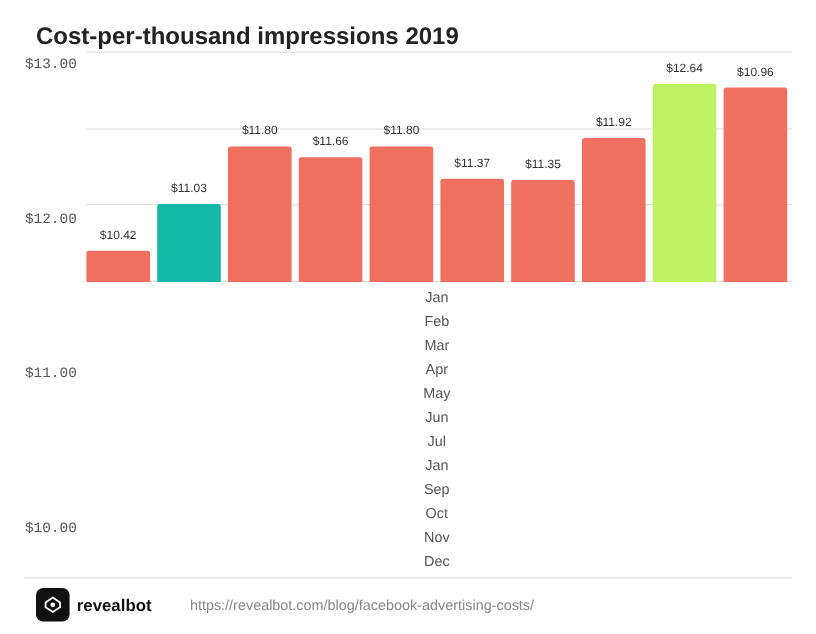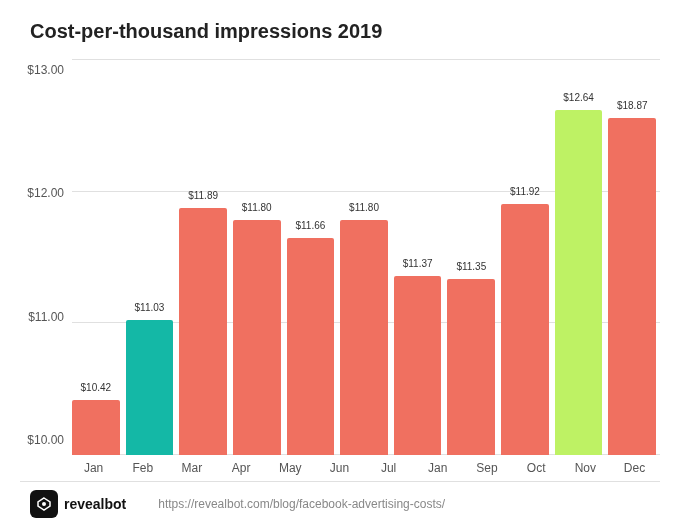--- a/index.html
+++ b/index.html
@@ -10,21 +10,20 @@
       font-family: -apple-system, BlinkMacSystemFont, 'Segoe UI', Helvetica, Arial, sans-serif;
       display: flex;
       flex-direction: column;
       padding: 20px 20px 10px 20px;
     }
 
     .chart-title {
       font-size: 20px;
       font-weight: 600;
       color: #222;
-      margin-bottom: 16px;
       margin-left: 10px;
     }
 
     .chart-area {
       display: flex;
       flex: 1;
       position: relative;
     }
 
     .y-axis {
@@ -35,20 +34,21 @@
       padding-right: 8px;
       padding-bottom: 28px;
       padding-top: 4px;
       width: 52px;
       flex-shrink: 0;
     }
 
     .y-label {
       font-size: 12px;
       color: #555;
+      font-family: Liberation Mono, monospace;
     }
 
     .chart-body {
       flex: 1;
       display: flex;
       flex-direction: column;
     }
 
     .bars-and-grid {
       flex: 1;
@@ -103,20 +103,21 @@
       white-space: nowrap;
       font-weight: 500;
       left: 50%;
       transform: translateX(-50%);
     }
 
     .x-axis {
       display: flex;
       gap: 6px;
       padding: 6px 4px 0 0;
+      flex-direction: column;
     }
 
     .x-label {
       flex: 1;
       text-align: center;
       font-size: 12px;
       color: #555;
     }
 
     .footer {
@@ -188,25 +189,20 @@
             <div class="bar" style="height: 14%; background: rgb(240, 112, 96); position: relative;">
               <span class="bar-label">$10.42</span>
             </div>
           </div>
           <div class="bar-col">
             <div class="bar" style="height: 34.3333%; background: #14b8a6; position: relative;">
               <span class="bar-label">$11.03</span>
             </div>
           </div>
           <div class="bar-col">
-            <div class="bar" style="height: 63%; background: rgb(240, 112, 96); position: relative;">
-              <span class="bar-label">$11.89</span>
-            </div>
-          </div>
-          <div class="bar-col">
             <div class="bar" style="height: 60%; background: rgb(240, 112, 96); position: relative;">
               <span class="bar-label">$11.80</span>
             </div>
           </div>
           <div class="bar-col">
             <div class="bar" style="height: 55.3333%; background: rgb(240, 112, 96); position: relative;">
               <span class="bar-label">$11.66</span>
             </div>
           </div>
           <div class="bar-col">
@@ -229,21 +225,21 @@
               <span class="bar-label">$11.92</span>
             </div>
           </div>
           <div class="bar-col">
             <div class="bar" style="height: 88%; background: #bef264; position: relative; text-align: center;">
               <span class="bar-label">$12.64</span>
             </div>
           </div>
           <div class="bar-col">
             <div class="bar" style="height: 86%; background: rgb(240, 112, 96); position: relative;">
-              <span class="bar-label">$18.87</span>
+              <span class="bar-label">$10.96</span>
             </div>
           </div>
         </div>
     </div>
     <div class="x-axis">
 
     <div class="x-label">Jan</div>
         <div class="x-label">Feb</div>
         <div class="x-label">Mar</div>
         <div class="x-label">Apr</div>

